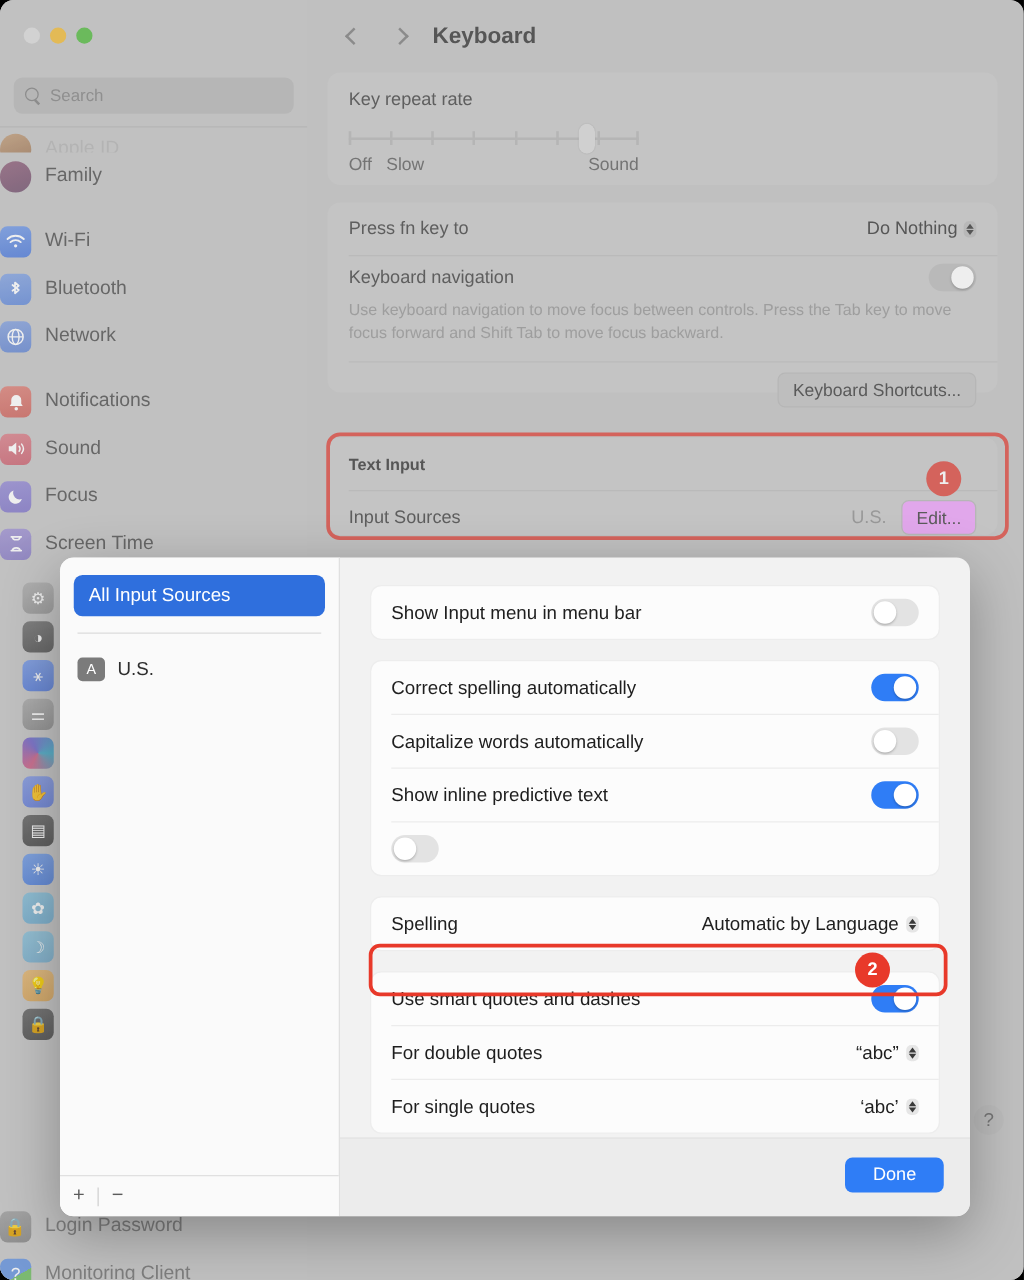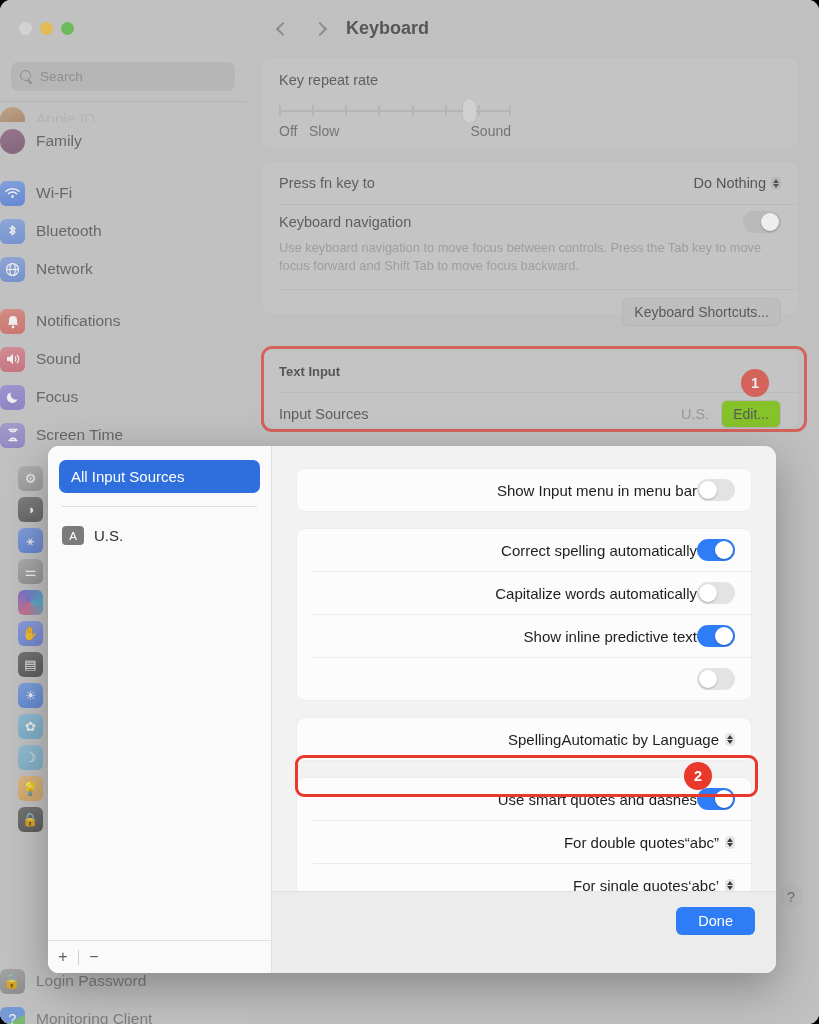--- a/index.html
+++ b/index.html
@@ -193,30 +193,30 @@
     display:flex; align-items:center; background:#fafafa;
   }
   .pmbtn { width:30px; height:32px; display:flex; align-items:center; justify-content:center;
            color:#5b5b5b; font-size:16px; }
   #pmsep { width:1px; height:15px; background:#cfcfcf; }
 
   #sheet-right { position:absolute; left:224px; right:0; top:0; bottom:0; }
   #sheet-body { position:absolute; left:0; right:0; top:0; bottom:63px; padding:22px 24px 0 24px;
                 overflow:hidden; }
   .mcard { background:#fcfcfc; border:1px solid #ededed; border-radius:9px; margin-bottom:16px; }
-  .mrow { display:flex; align-items:center; justify-content:flex-end;
+  .mrow { display:flex; align-items:center; justify-content:space-between;
           padding: 0 16px; height:42px; font-size:15px; color:#1e1e1e; }
   .msep { height:1px; background:#ececec; margin-left:16px; }
   .mval { display:flex; align-items:center; gap:6px; font-size:15px; color:#1e1e1e; }
   .updown.light { background:#e6e6e6; }
   .updown.light i.u { border-bottom-color:#3a3a3a; }
   .updown.light i.d { border-top-color:#3a3a3a; }
 
   #sheet-footer {
-    position:absolute; left:224px; right:0; bottom:0; height:82px; background:#ececec;
+    position:absolute; left:224px; right:0; bottom:0; height:63px; background:#ececec;
     border-top:1px solid #e2e2e2;
   }
   #done-btn {
     position:absolute; right:21px; top:15px; background:#2f7df6; color:#fff;
     border-radius:6px; padding:6px 22px; font-size:14.5px;
   }
 
   
   #anno2 {
     position:absolute; left:295px; top:755px; width:463px; height:42px;
@@ -415,21 +415,21 @@
 
       <div class="card" id="card-text">
         <div class="row">
           <span class="section-title">Text Input</span>
         </div>
         <div class="rowsep"></div>
         <div class="row">
           <span>Input Sources</span>
           <span style="display:flex; align-items:center; gap:12px;">
             <span class="muted">U.S.</span>
-            <span class="btn-sec" style="background:#84cc16">Edit...</span>
+            <span class="btn-sec" style="background:#f0abfc">Edit...</span>
           </span>
         </div>
       </div>
 
       <div id="help-btn">?</div>
     </div>
 
     <div id="anno1"></div>
     <div id="badge1">1</div>
   </div>

